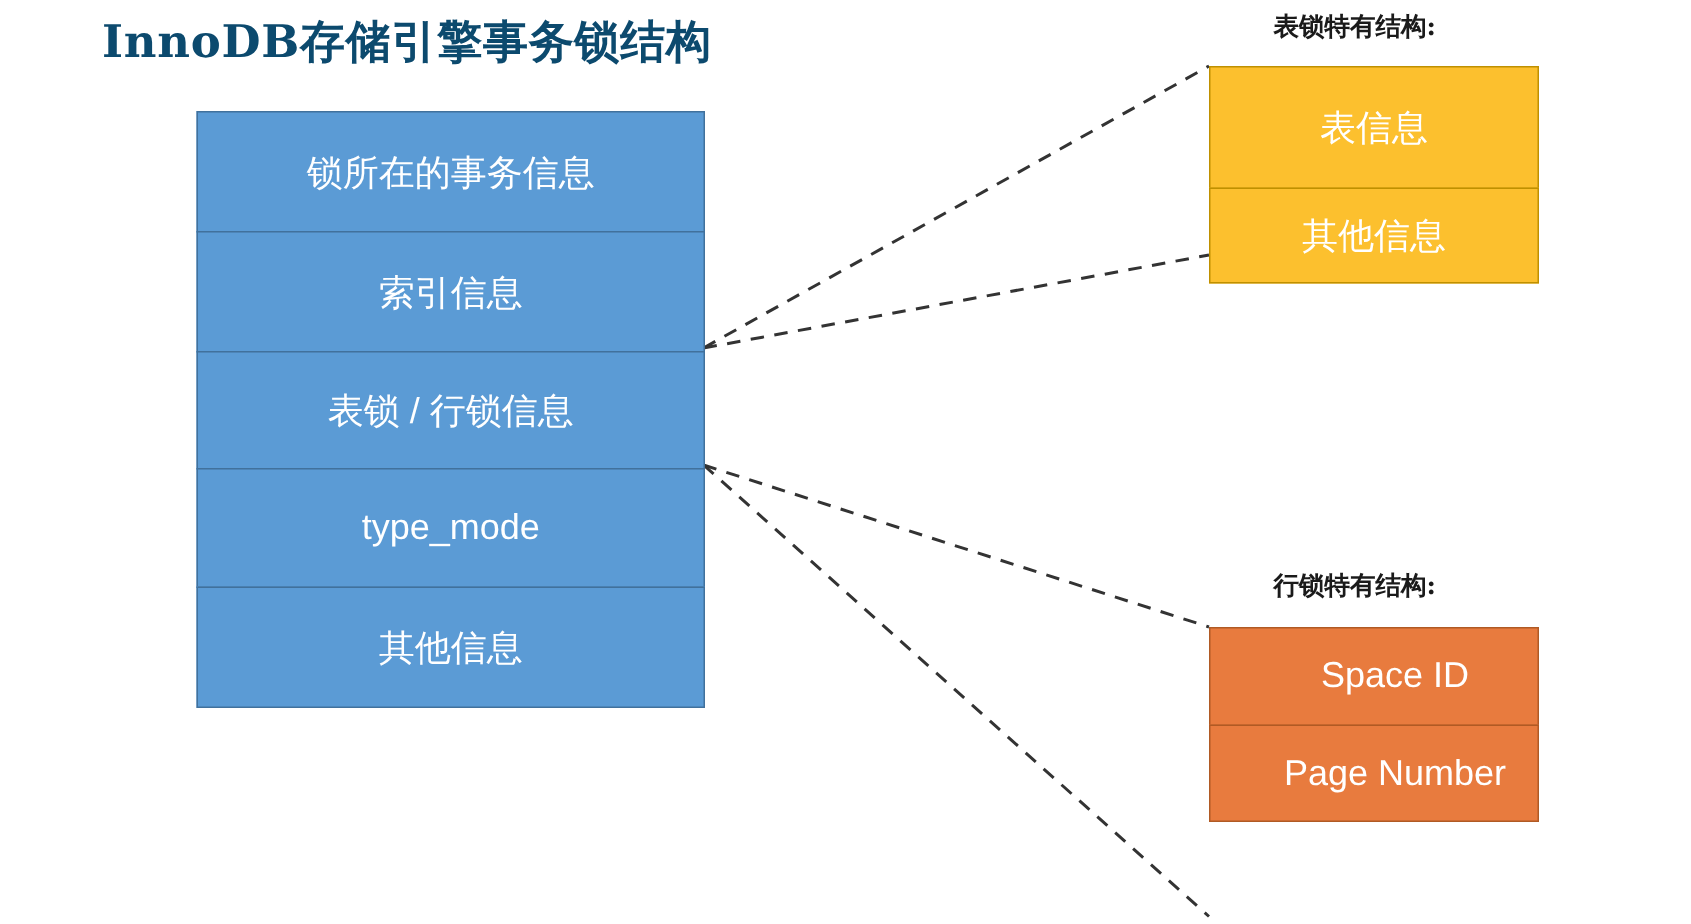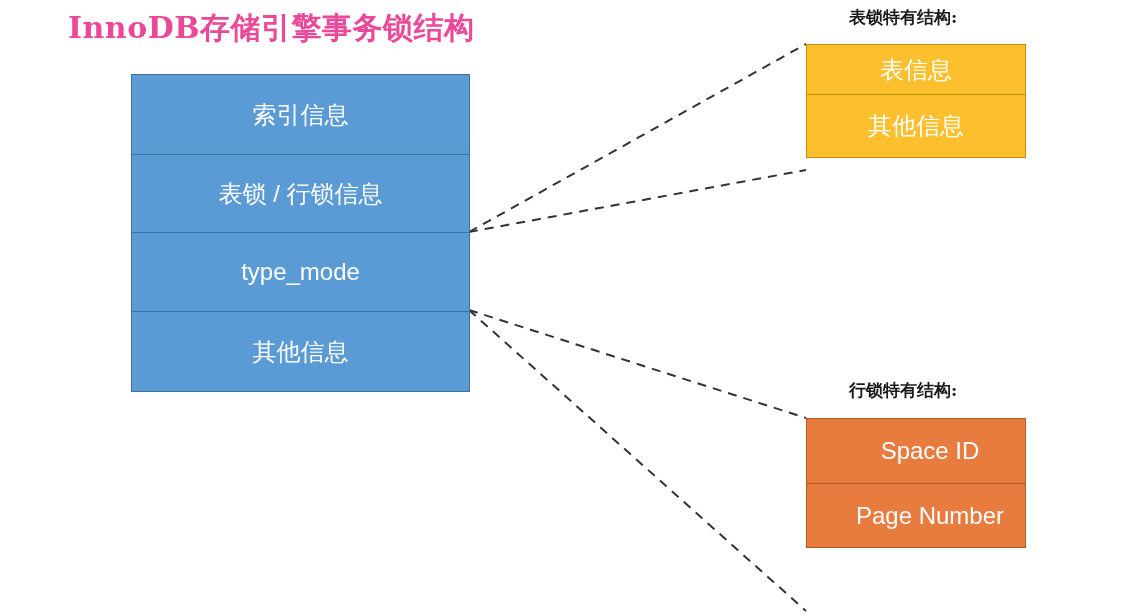--- a/index.html
+++ b/index.html
@@ -26,21 +26,21 @@
     pointer-events: none;
   }
 
   .title {
     position: absolute;
     left: 68px;
     top: 8px;
     font-family: "DejaVu Serif", "Liberation Serif", serif;
     font-size: 30px;
     font-weight: 700;
-    color: #ec4899;
+    color: #0c4a6e;
     letter-spacing: 0.5px;
     white-space: nowrap;
   }
 
   .stack {
     position: absolute;
     box-sizing: border-box;
   }
   .cell {
     box-sizing: border-box;
@@ -122,29 +122,30 @@
       <line x1="469" y1="232" x2="806" y2="44"></line>
       <line x1="469" y1="232" x2="806" y2="170"></line>
       <line x1="469" y1="310" x2="806" y2="418"></line>
       <line x1="469" y1="310" x2="806" y2="611"></line>
     </g>
   </svg>
 
   <div class="title">InnoDB存储引擎事务锁结构</div>
 
   <div class="stack" id="main-stack">
+    <div class="cell" style="height:81px">锁所在的事务信息</div>
     <div class="cell" style="height:81px">索引信息</div>
     <div class="cell" style="height:79px">表锁 / 行锁信息</div>
     <div class="cell" style="height:80px">type_mode</div>
     <div class="cell" style="height:81px">其他信息</div>
   </div>
 
   <div class="caption" id="table-lock-caption">表锁特有结构:</div>
   <div class="stack" id="table-lock-stack">
-    <div class="cell" style="height:51px">表信息</div>
+    <div class="cell" style="height:82px">表信息</div>
     <div class="cell" style="height:64px">其他信息</div>
   </div>
 
   <div class="caption" id="row-lock-caption">行锁特有结构:</div>
   <div class="stack" id="row-lock-stack">
     <div class="cell" style="height:66px">Space ID</div>
     <div class="cell" style="height:65px">Page Number</div>
   </div>
 
 </div>

